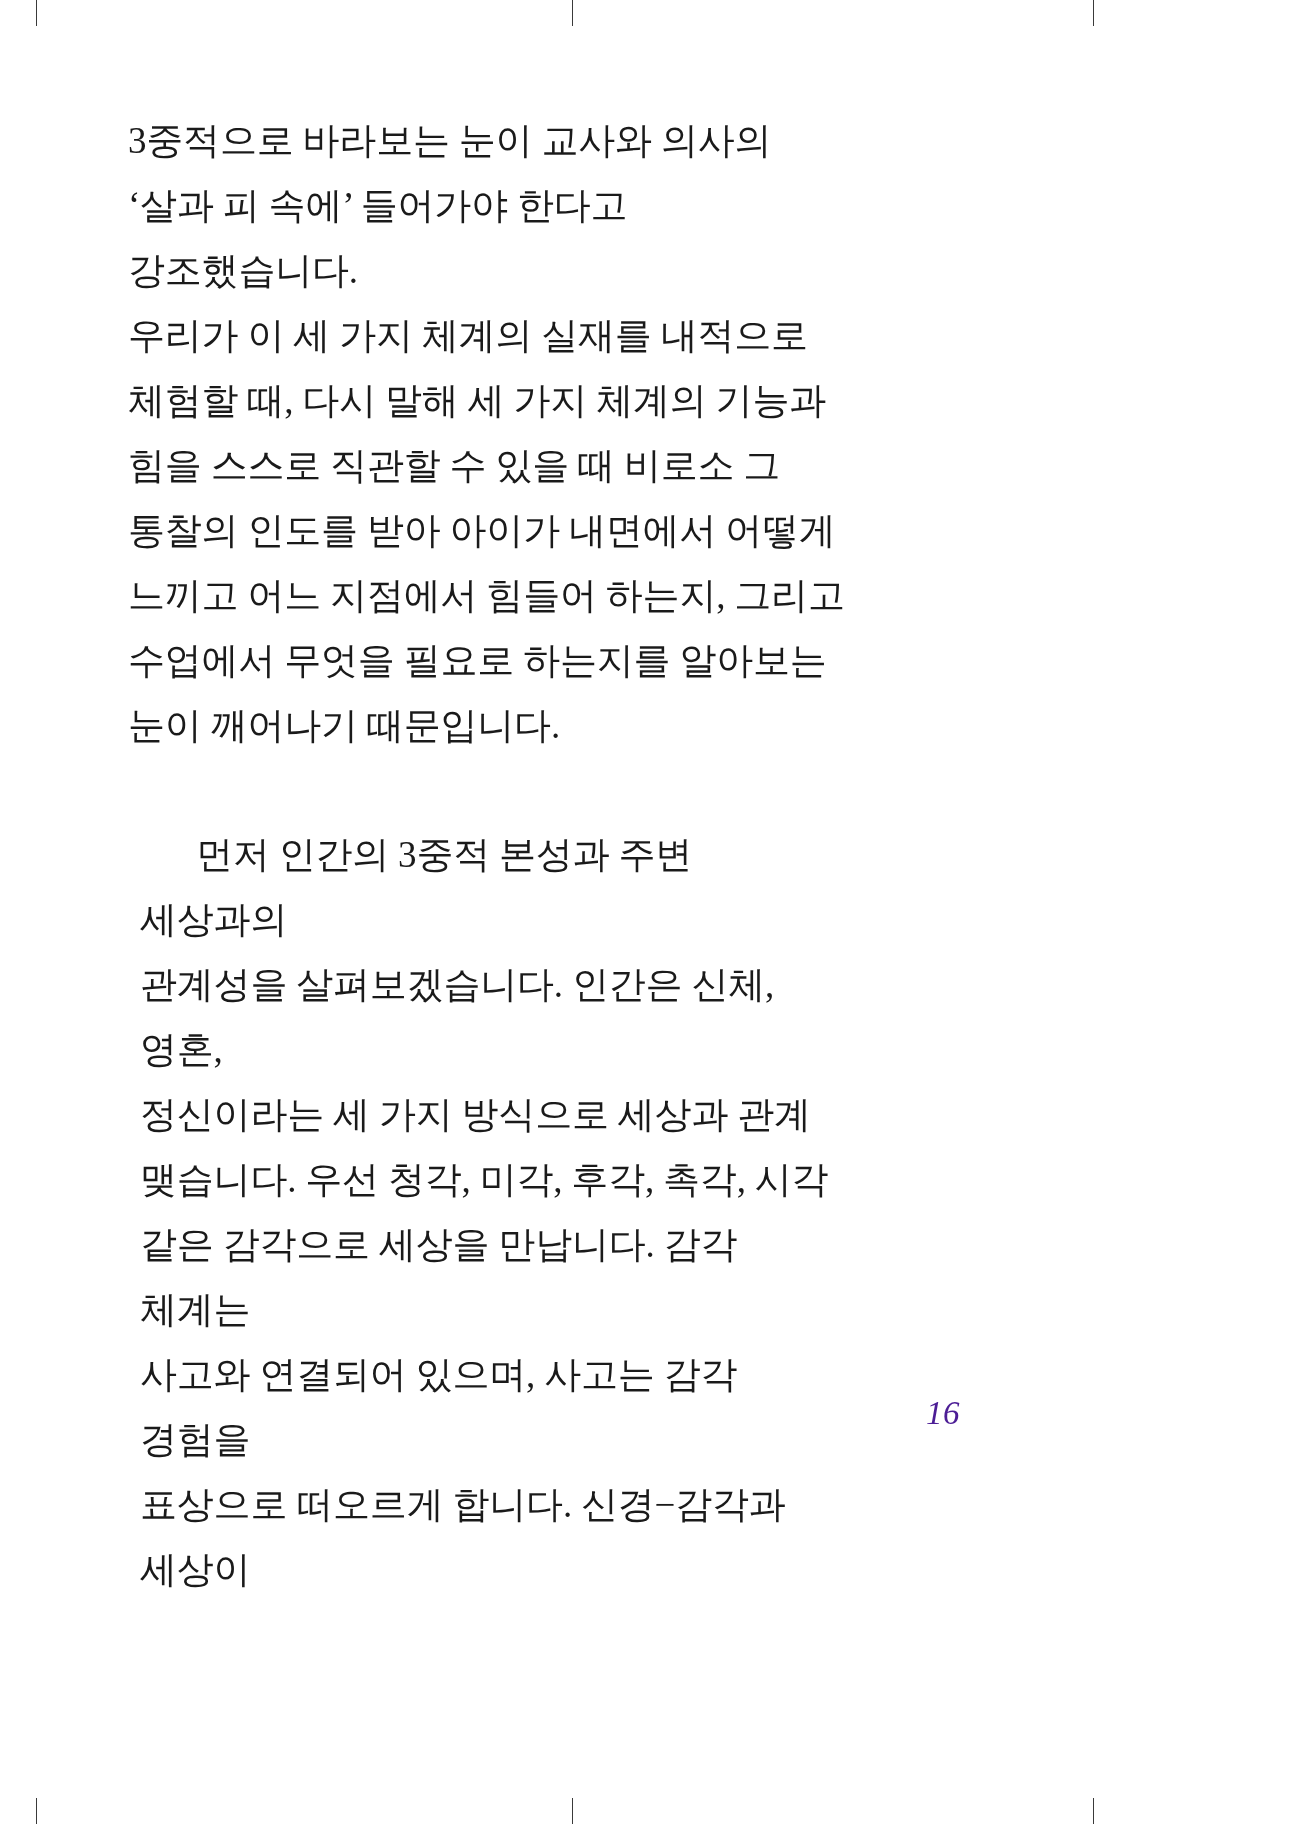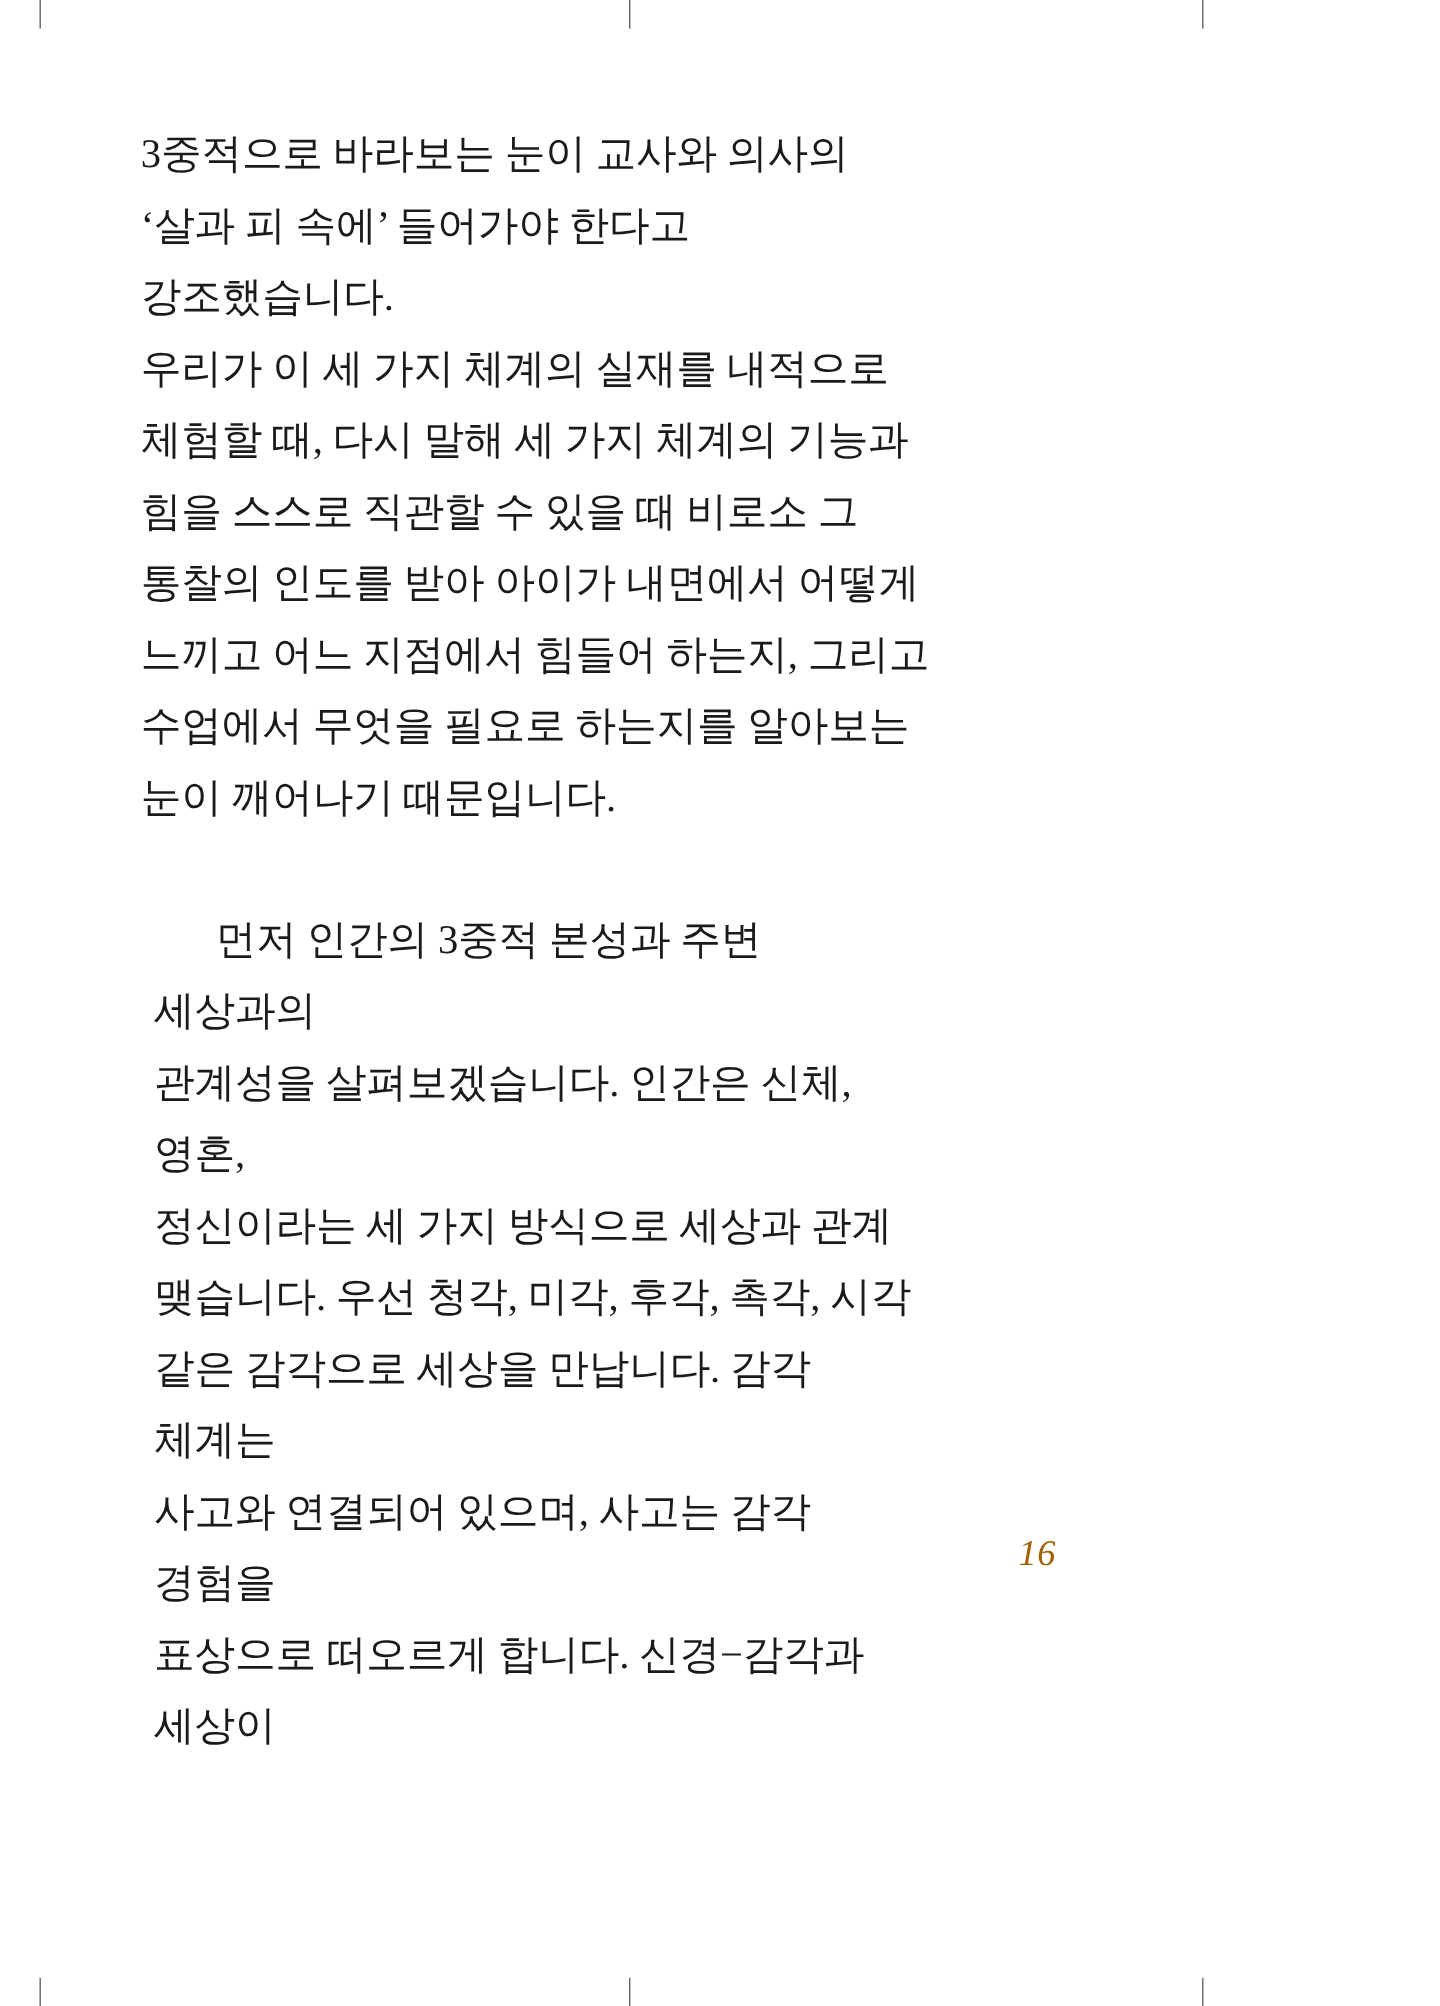--- a/index.html
+++ b/index.html
@@ -67,21 +67,21 @@
 
   .folio {
     position: absolute;
     left: 0;
     top: 1395px;
     width: 960px;
     text-align: right;
     font-style: italic;
     font-size: 33px;
     letter-spacing: 0.5px;
-    color: #a16207;
+    color: #4c1d95;
   }
 </style>
 </head>
 <body>
 
 <div class="page">
 
   <div class="crop-mark v mark-top-left-v"></div>
   <div class="crop-mark v mark-top-mid-v"></div>
   <div class="crop-mark v mark-top-right-v"></div>

